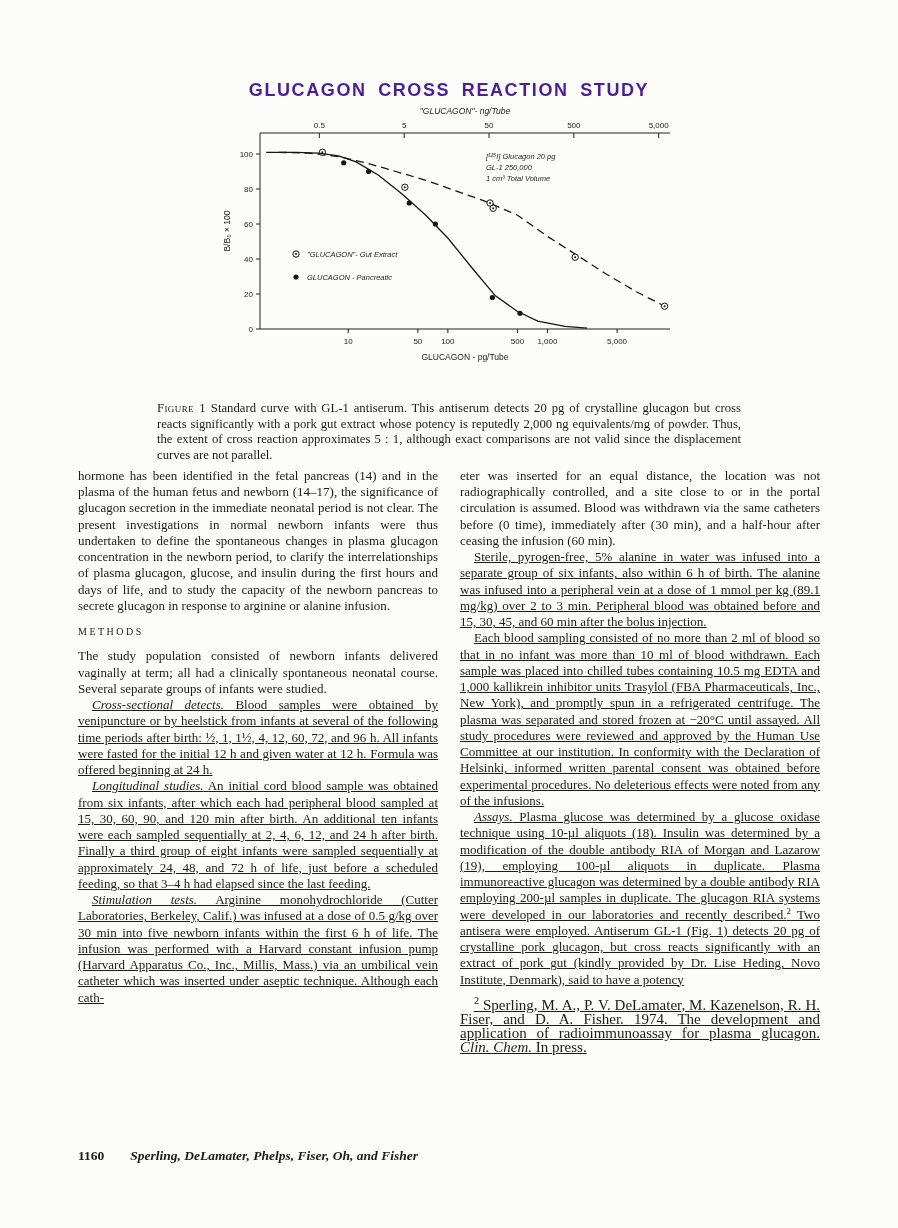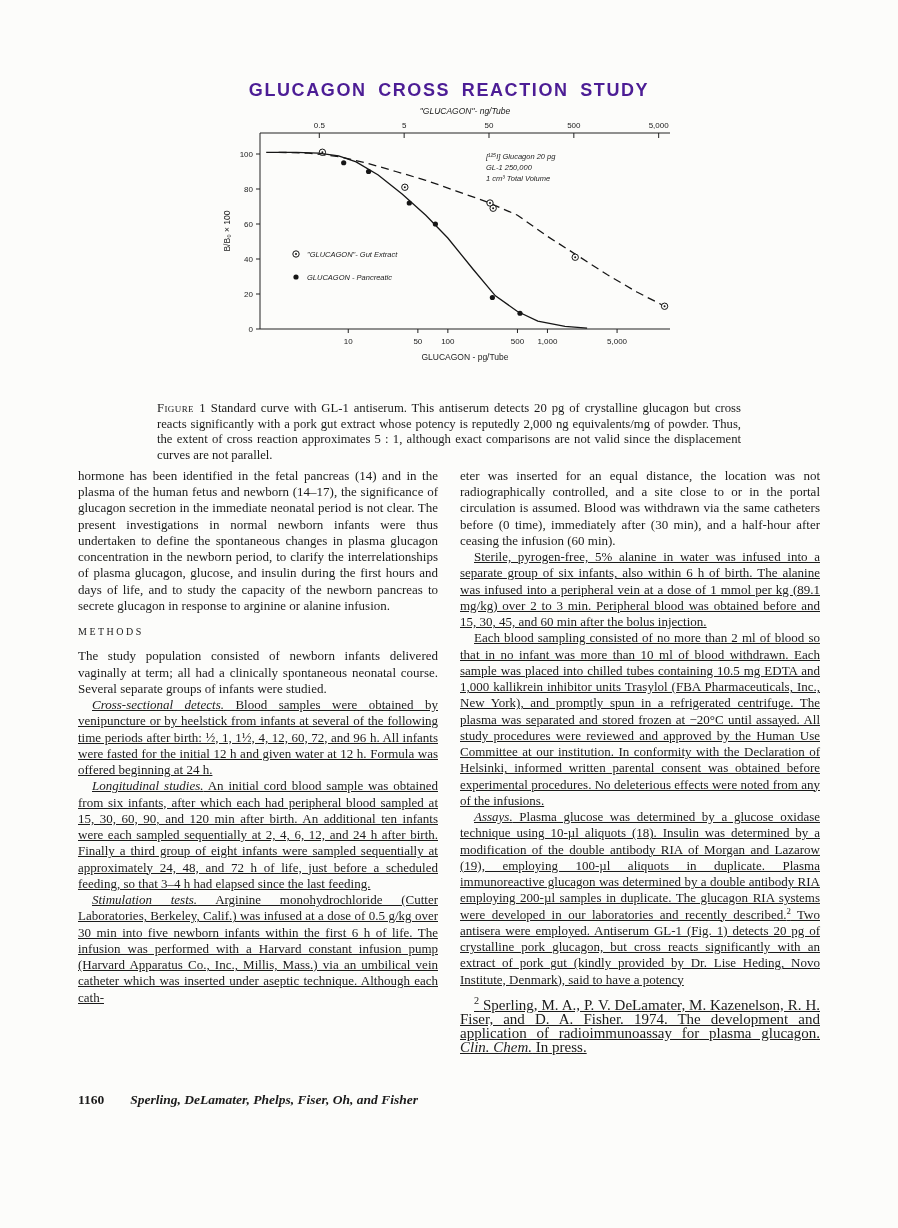--- a/index.html
+++ b/index.html
@@ -41,21 +41,21 @@
   .para.indent { text-indent:14px;text-decoration:underline; }
   .it { font-style:italic; }
   sup { font-size:.68em; line-height:0; }
   .section-heading {
     text-align:left; font-size:10px; font-weight:normal;
     letter-spacing:2.5px; margin:10px 0 8px 0;
   }
   .footnote { font-size:15px; line-height:14.1px; margin-top:10px; }
 
   
-  .footer { position:absolute; left:78px; top:1092px; font-size:13.5px; }
+  .footer { position:absolute; left:78px; top:1148px; font-size:13.5px; }
   .page-number { font-weight:bold; margin-right:26px; }
   .running-authors { font-style:italic; font-weight:bold; }
 </style>
 </head>
 <body>
 
 <div class="page">
 
   <div class="figure-block">
     <div class="chart-title">GLUCAGON CROSS REACTION STUDY</div>

